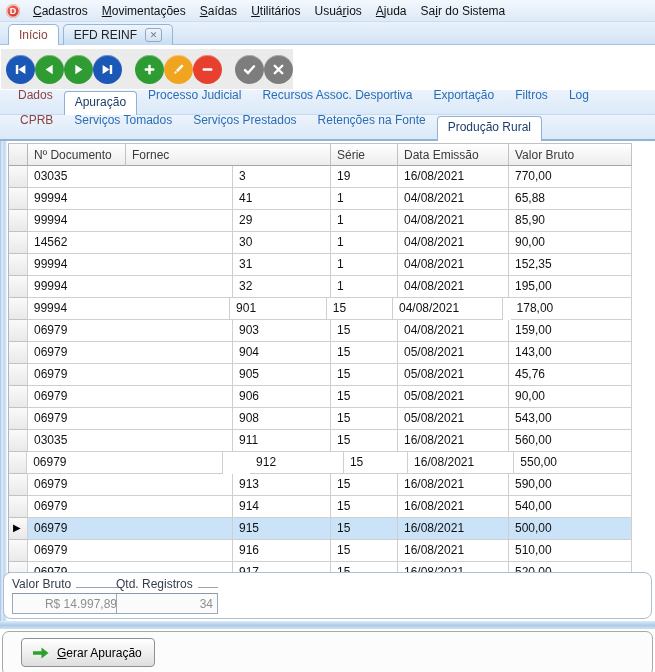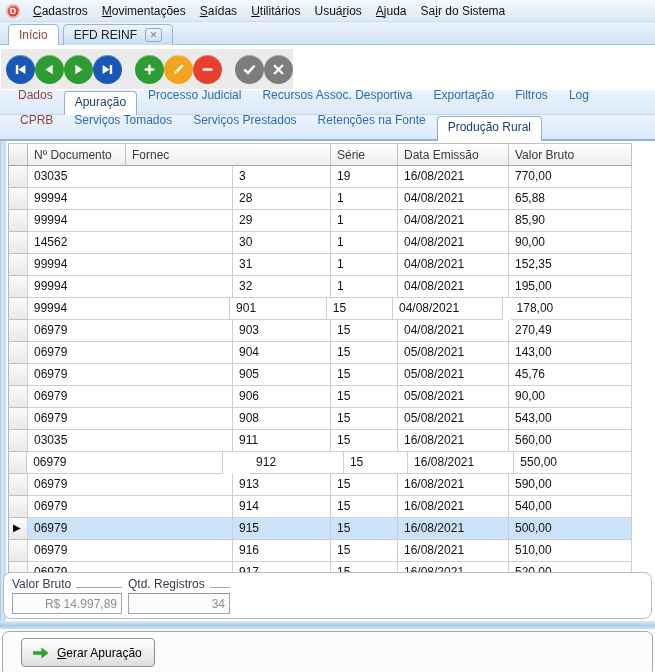--- a/index.html
+++ b/index.html
@@ -72,21 +72,21 @@
          padding:3px 0 0 6px;white-space:nowrap;overflow:hidden;background:#fff}
   .grow .icell{border-bottom:1px solid #c2c2c2;padding:0;position:relative}
   .grow.sel .gcell{background:#cbe3f8}
   .selarrow{position:absolute;left:4px;top:3px;font-size:10px;line-height:14px;color:#000}
 
   
   .fields{position:absolute;left:3px;right:3px;top:572px;height:47px;background:#fff;
           border:1px solid #aebfd2;border-radius:8px}
   .fgroup{position:absolute;top:4px}
   .g1{left:8px;width:110px}
-  .g2{left:124px;width:102px}
+  .g2{left:112px;width:102px}
   .flabelrow{display:flex;align-items:flex-end;height:14px}
   .flabel{color:#333d4d;white-space:nowrap}
   .fline{flex:1;border-bottom:1px solid #94a3b6;margin:0 0 3px 5px}
   .finput{display:block;width:100%;height:21px;margin-top:2px;border:1px solid #9ba8b6;border-top-color:#8b98a6;
           background:#fbfbfb;color:#8f8f8f;text-align:right;padding:0 4px;
           font:12px "Liberation Sans",sans-serif}
 
   
   .blueband{position:absolute;left:0;right:0;top:621px;height:8px;
             background:linear-gradient(#dcebfa,#adcbe9 55%,#cfe0f2)}
@@ -234,21 +234,21 @@
           <div class="gcell icell" style="width: 20px;"></div>
           <div class="gcell" style="width: 205px;">03035</div>
           <div class="gcell" style="width: 98px;">3</div>
           <div class="gcell" style="width: 67px;">19</div>
           <div class="gcell" style="width: 111px;">16/08/2021</div>
           <div class="gcell" style="width: 123px;">770,00</div>
         </div>
         <div class="grow">
           <div class="gcell icell" style="width: 20px;"></div>
           <div class="gcell" style="width: 205px;">99994</div>
-          <div class="gcell" style="width: 98px;">28</div>
+          <div class="gcell" style="width: 98px;">41</div>
           <div class="gcell" style="width: 67px;">1</div>
           <div class="gcell" style="width: 111px;">04/08/2021</div>
           <div class="gcell" style="width: 123px;">65,88</div>
         </div>
         <div class="grow">
           <div class="gcell icell" style="width: 20px;"></div>
           <div class="gcell" style="width: 205px;">99994</div>
           <div class="gcell" style="width: 98px;">29</div>
           <div class="gcell" style="width: 67px;">1</div>
           <div class="gcell" style="width: 111px;">04/08/2021</div>
@@ -285,21 +285,21 @@
           <div class="gcell" style="width: 67px;">15</div>
           <div class="gcell" style="width: 111px;">04/08/2021</div>
           <div class="gcell" style="width: 123px; margin-left: 8px;">178,00</div>
         </div>
         <div class="grow">
           <div class="gcell icell" style="width: 20px;"></div>
           <div class="gcell" style="width: 205px;">06979</div>
           <div class="gcell" style="width: 98px;">903</div>
           <div class="gcell" style="width: 67px;">15</div>
           <div class="gcell" style="width: 111px;">04/08/2021</div>
-          <div class="gcell" style="width: 123px;">270,49</div>
+          <div class="gcell" style="width: 123px;">159,00</div>
         </div>
         <div class="grow">
           <div class="gcell icell" style="width: 20px;"></div>
           <div class="gcell" style="width: 205px;">06979</div>
           <div class="gcell" style="width: 98px;">904</div>
           <div class="gcell" style="width: 67px;">15</div>
           <div class="gcell" style="width: 111px;">05/08/2021</div>
           <div class="gcell" style="width: 123px;">143,00</div>
         </div>
         <div class="grow">

